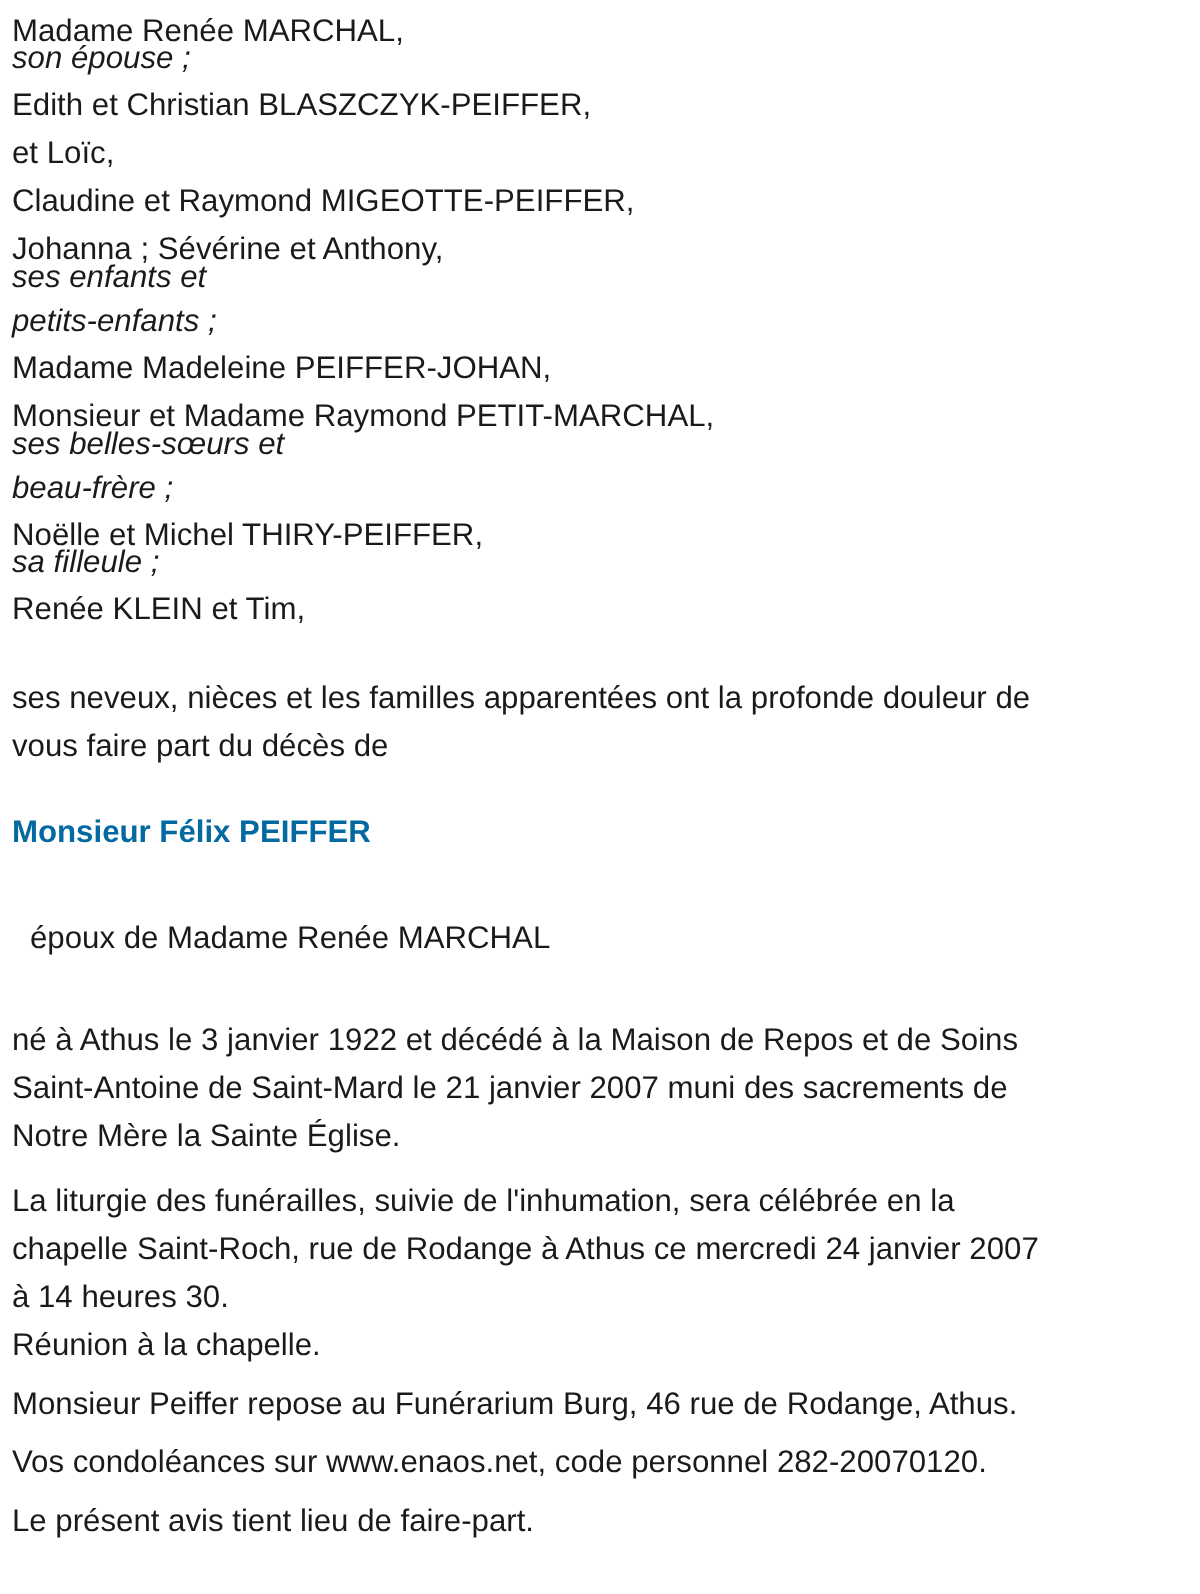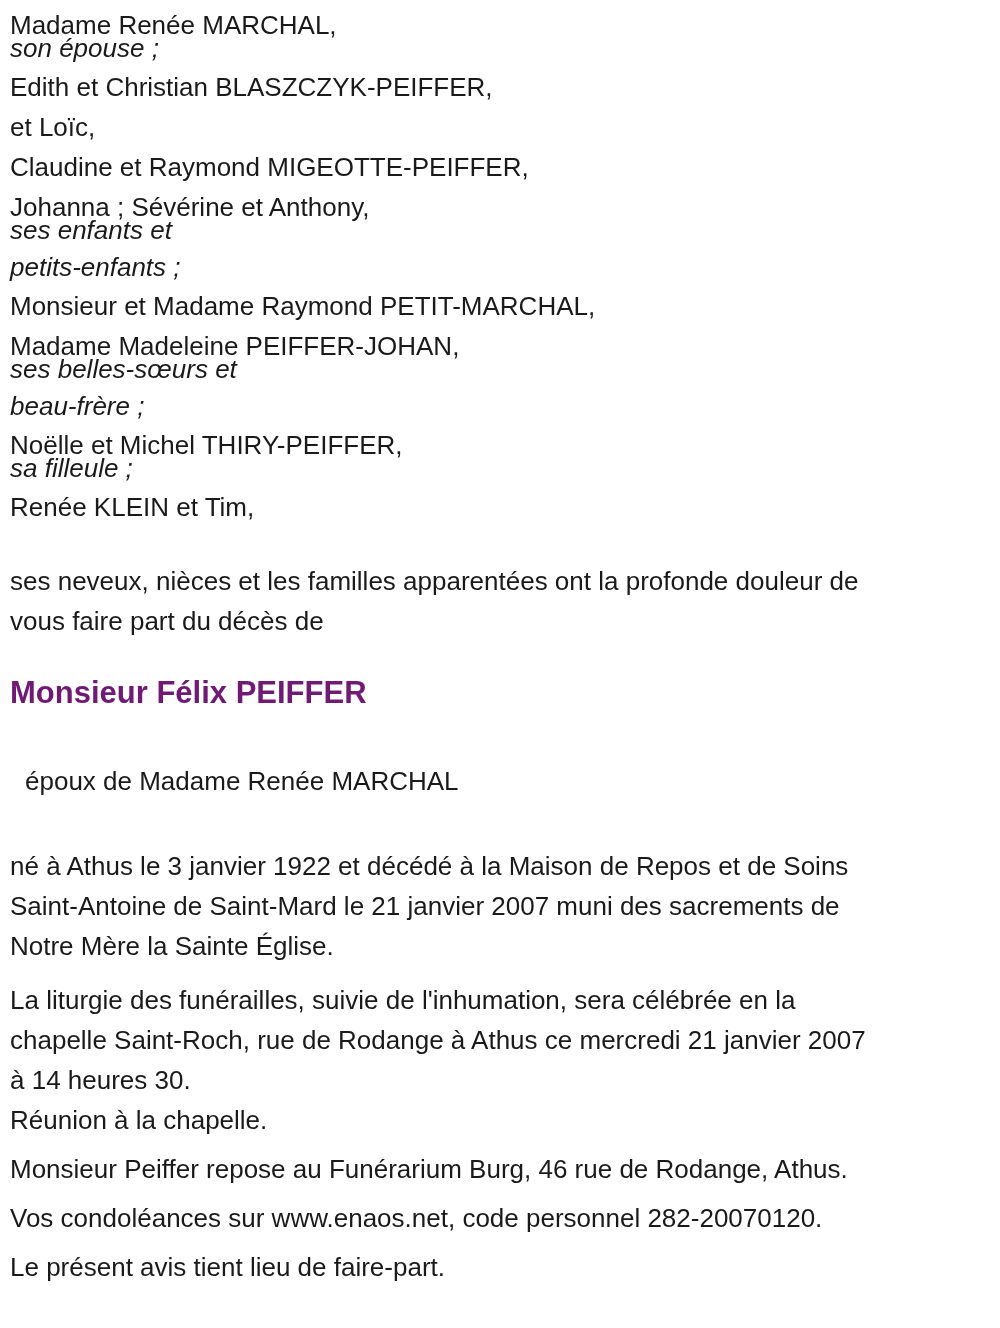--- a/index.html
+++ b/index.html
@@ -36,24 +36,24 @@
     white-space: nowrap;
   }
   .para { margin: 0; }
   .pline {
     line-height: 40px;
     white-space: nowrap;
   }
   .announcement { margin: 34px 0 0 0; }
   .heading {
     margin: 27px 0 17px 0;
-    font-size: 31px;
+    font-size: 26px;
     line-height: 50px;
     font-weight: 700;
-    color: #701a75;
+    color: #0369a1;
     white-space: nowrap;
   }
   .spouse { margin: 43px 0 0 15px; line-height: 40px; white-space: nowrap; }
   .birth { margin: 45px 0 0 0; }
   .ceremony { margin: 14px 0 0 0; }
   .meeting { margin: 0; line-height: 40px; white-space: nowrap; }
   .single { margin: 9px 0 0 0; line-height: 40px; white-space: nowrap; }
 </style>
 </head>
 <body>
@@ -72,22 +72,22 @@
     <div class="nline">et Loïc,</div>
     <div class="nline">Claudine et Raymond MIGEOTTE-PEIFFER,</div>
     <div class="nline">Johanna ; Sévérine et Anthony,</div>
   </div>
   <div class="annot">
     <div class="aline">ses enfants et</div>
     <div class="aline">petits-enfants ;</div>
   </div>
 
   <div class="names">
+    <div class="nline">Madame Madeleine PEIFFER-JOHAN,</div>
     <div class="nline">Monsieur et Madame Raymond PETIT-MARCHAL,</div>
-    <div class="nline">Madame Madeleine PEIFFER-JOHAN,</div>
   </div>
   <div class="annot">
     <div class="aline">ses belles-sœurs et</div>
     <div class="aline">beau-frère ;</div>
   </div>
 
   <div class="names">
     <div class="nline">Noëlle et Michel THIRY-PEIFFER,</div>
   </div>
   <div class="annot">
@@ -108,21 +108,21 @@
   <div class="spouse">époux de Madame Renée MARCHAL</div>
 
   <div class="para birth">
     <div class="pline">né à Athus le 3 janvier 1922 et décédé à la Maison de Repos et de Soins</div>
     <div class="pline">Saint-Antoine de Saint-Mard le 21 janvier 2007 muni des sacrements de</div>
     <div class="pline">Notre Mère la Sainte Église.</div>
   </div>
 
   <div class="para ceremony">
     <div class="pline">La liturgie des funérailles, suivie de l'inhumation, sera célébrée en la</div>
-    <div class="pline">chapelle Saint-Roch, rue de Rodange à Athus ce mercredi 21 janvier 2007</div>
+    <div class="pline">chapelle Saint-Roch, rue de Rodange à Athus ce mercredi 24 janvier 2007</div>
     <div class="pline">à 14 heures 30.</div>
   </div>
 
   <div class="meeting">Réunion à la chapelle.</div>
 
   <div class="single">Monsieur Peiffer repose au Funérarium Burg, 46 rue de Rodange, Athus.</div>
 
   <div class="single">Vos condoléances sur www.enaos.net, code personnel 282-20070120.</div>
 
   <div class="single">Le présent avis tient lieu de faire-part.</div>

